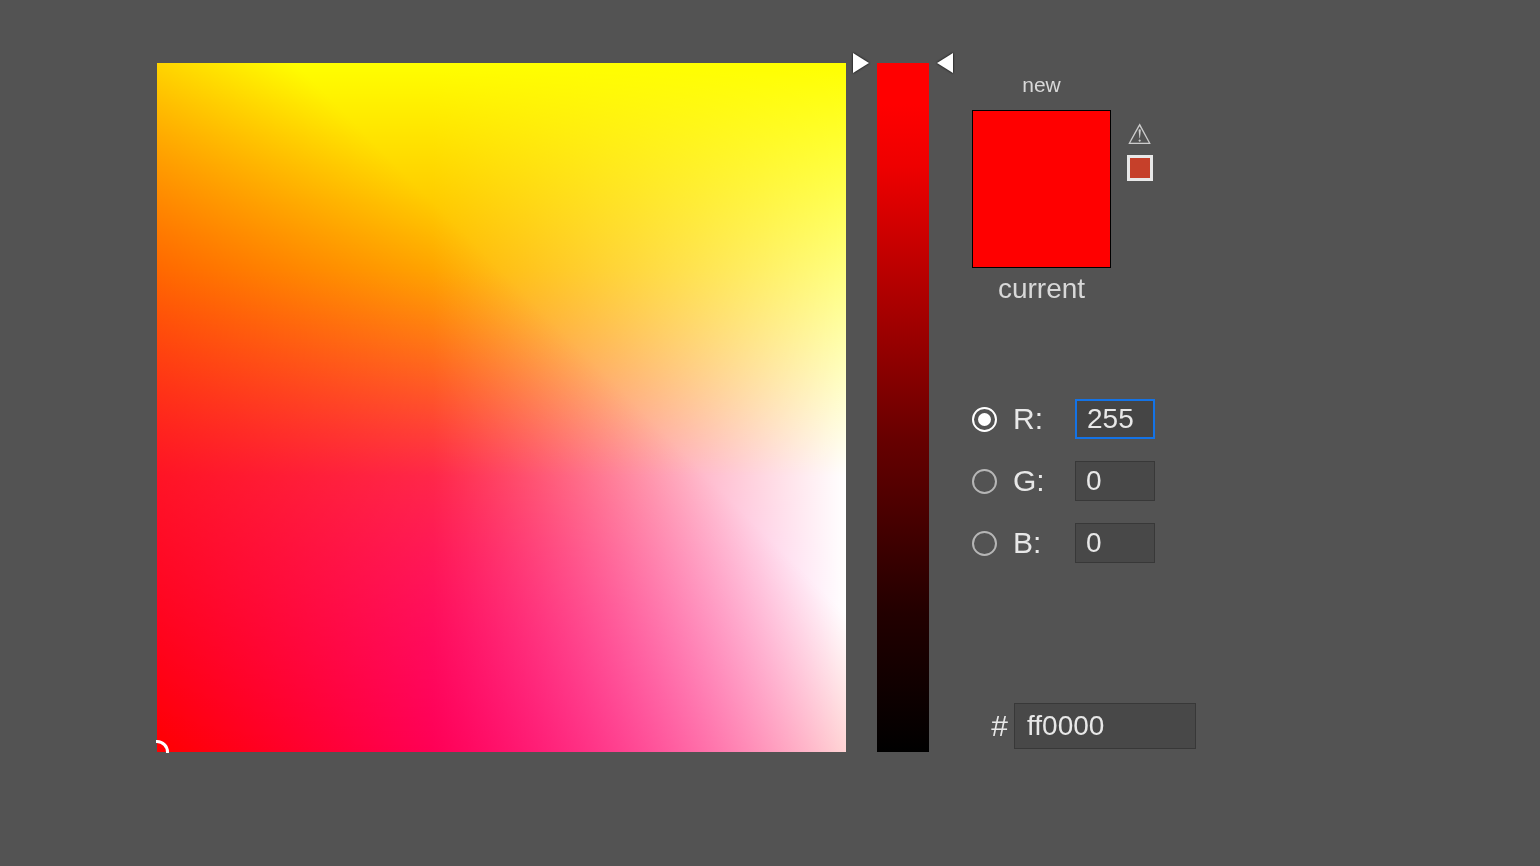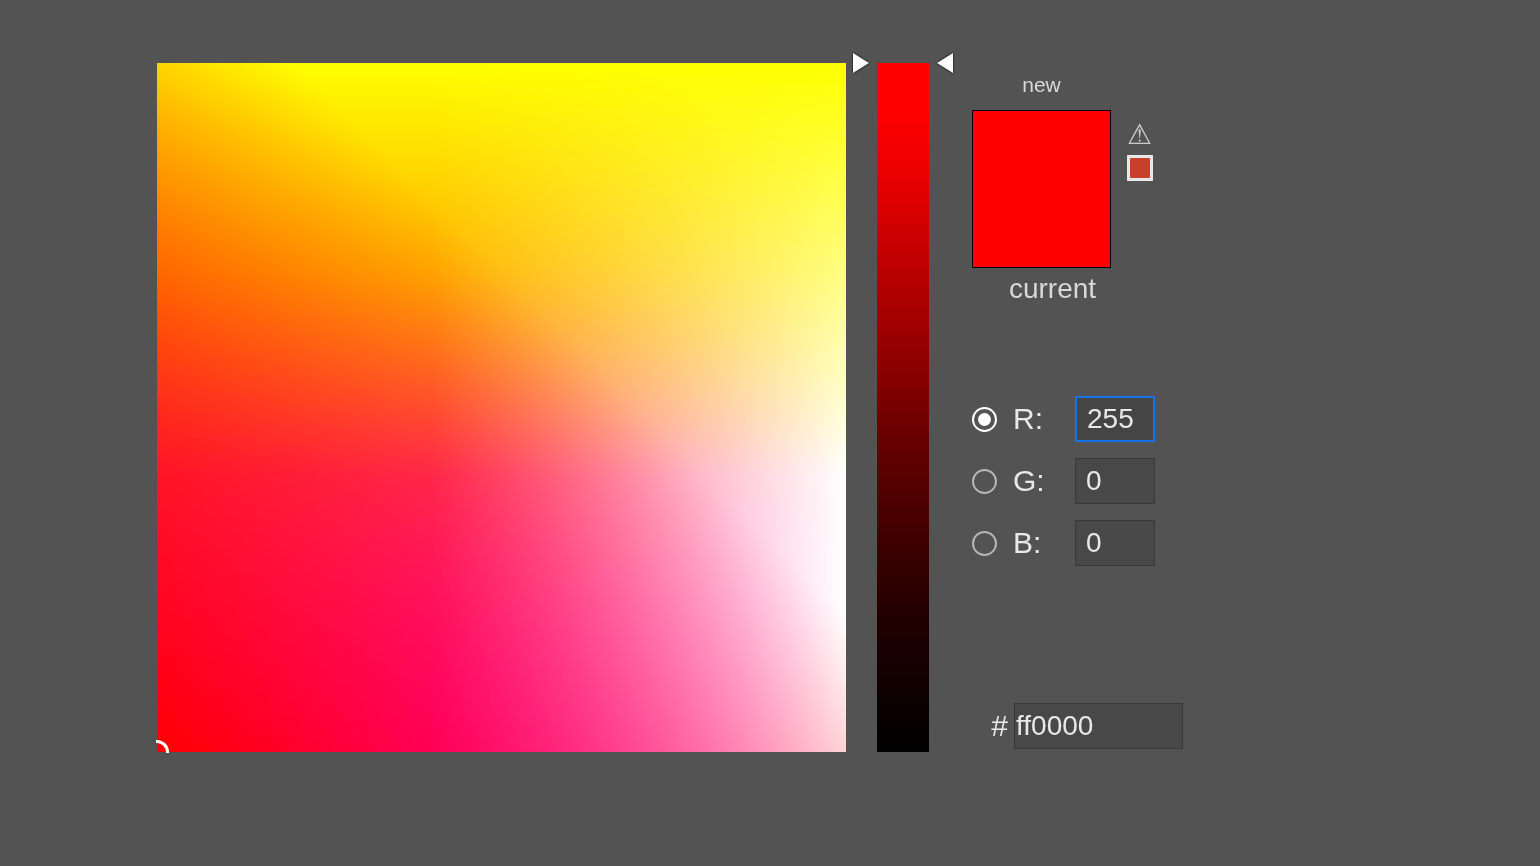--- a/index.html
+++ b/index.html
@@ -103,21 +103,21 @@
     cursor: pointer;
   }
   .swatch-current {
     width: 100%;
     height: 50%;
     background: #ff0000;
     cursor: pointer;
   }
   .preview-label-current {
     position: absolute;
-    left: 11px;
+    left: 0;
     top: 200px;
     width: 139px;
     text-align: center;
     font-size: 28px;
     color: #d8d8d8;
   }
   .gamut-warning {
     position: absolute;
     left: 155px;
     top: 48px;
@@ -169,21 +169,21 @@
     display: none;
   }
   .radio.checked .dot { display: block; }
   .rgb-label {
     width: 62px;
     font-size: 30px;
     color: #e8e8e8;
   }
   .num-input {
     width: 80px;
-    height: 46px;
+    height: 40px;
     background: #484848;
     border: 1px solid #383838;
     color: #e8e8e8;
     font-size: 28px;
     padding: 0 10px;
     outline: none;
   }
   .num-input.focused {
     border: 2px solid #1473e6;
     background: #454545;
@@ -196,27 +196,27 @@
     align-items: center;
   }
   .hex-label {
     font-size: 30px;
     color: #e8e8e8;
     width: 36px;
     text-align: right;
     margin-right: 6px;
   }
   .hex-input {
-    width: 169px;
+    width: 182px;
     height: 46px;
     background: #484848;
     border: 1px solid #383838;
     color: #e8e8e8;
     font-size: 28px;
-    padding: 0 1px;
+    padding: 0 12px;
     outline: none;
   }
 </style>
 </head>
 <body>
 
 <div class="picker-panel">
 
   <div class="sv-field">
     <div class="sv-cursor"></div>

